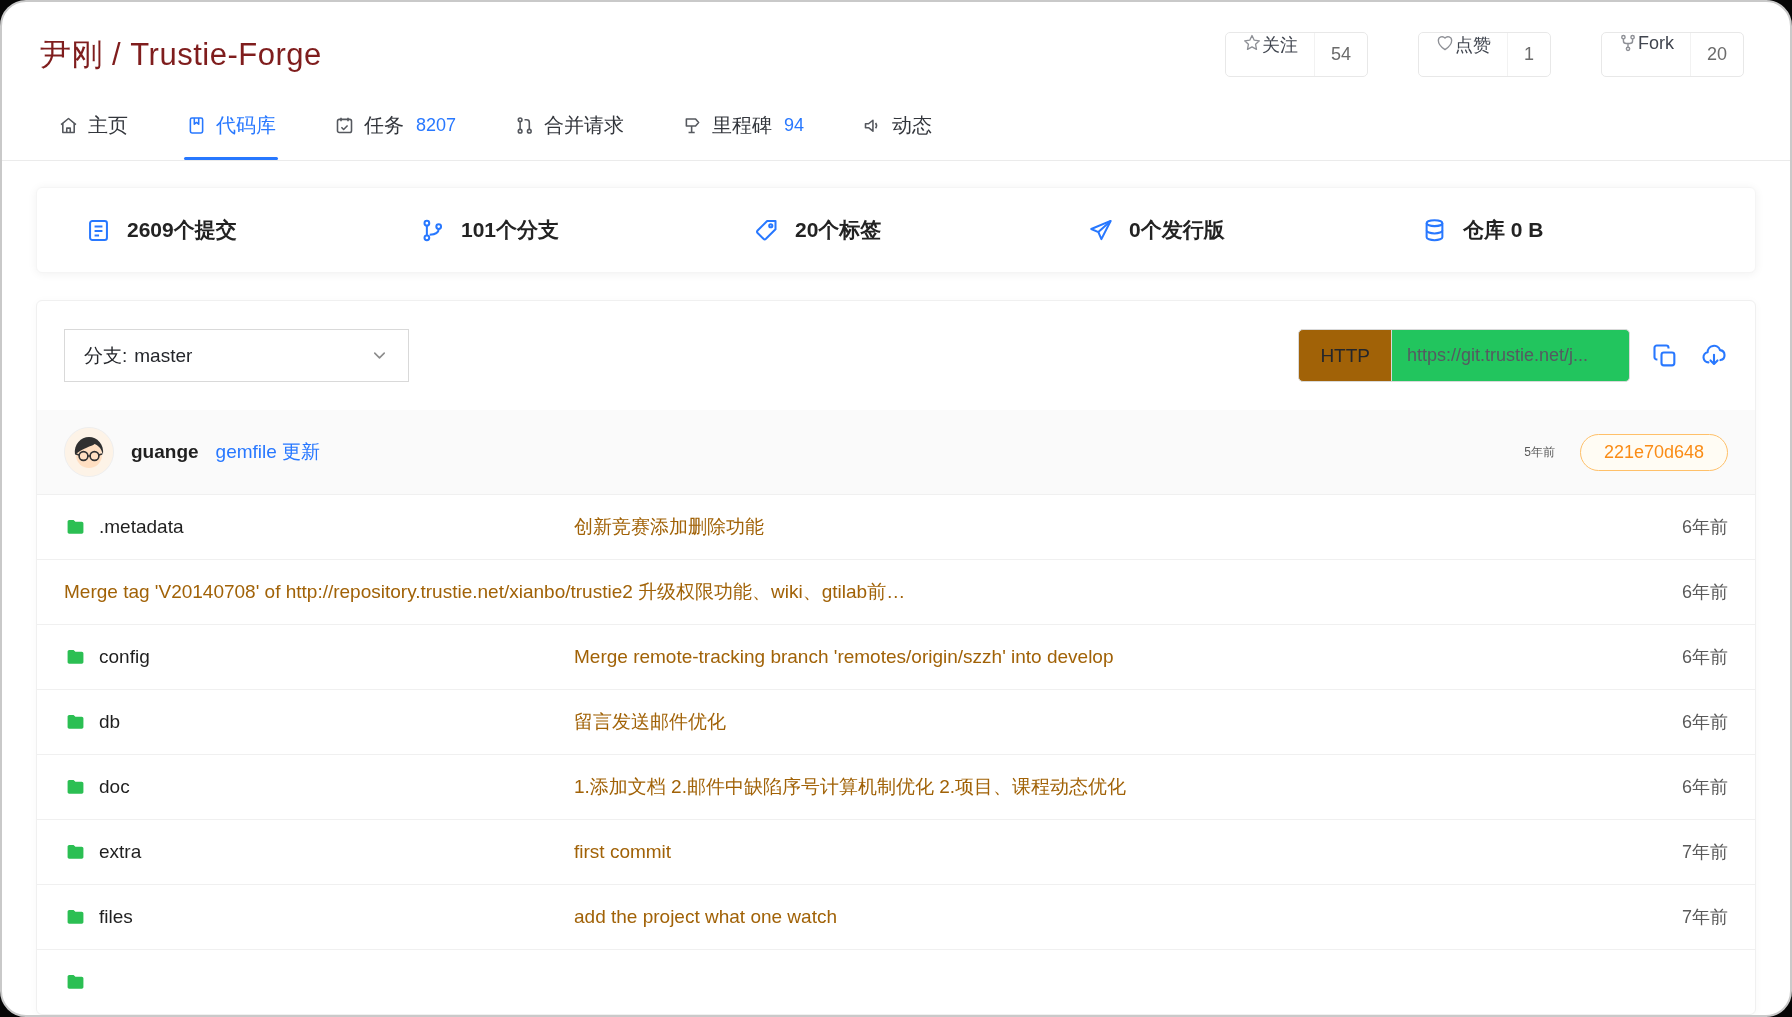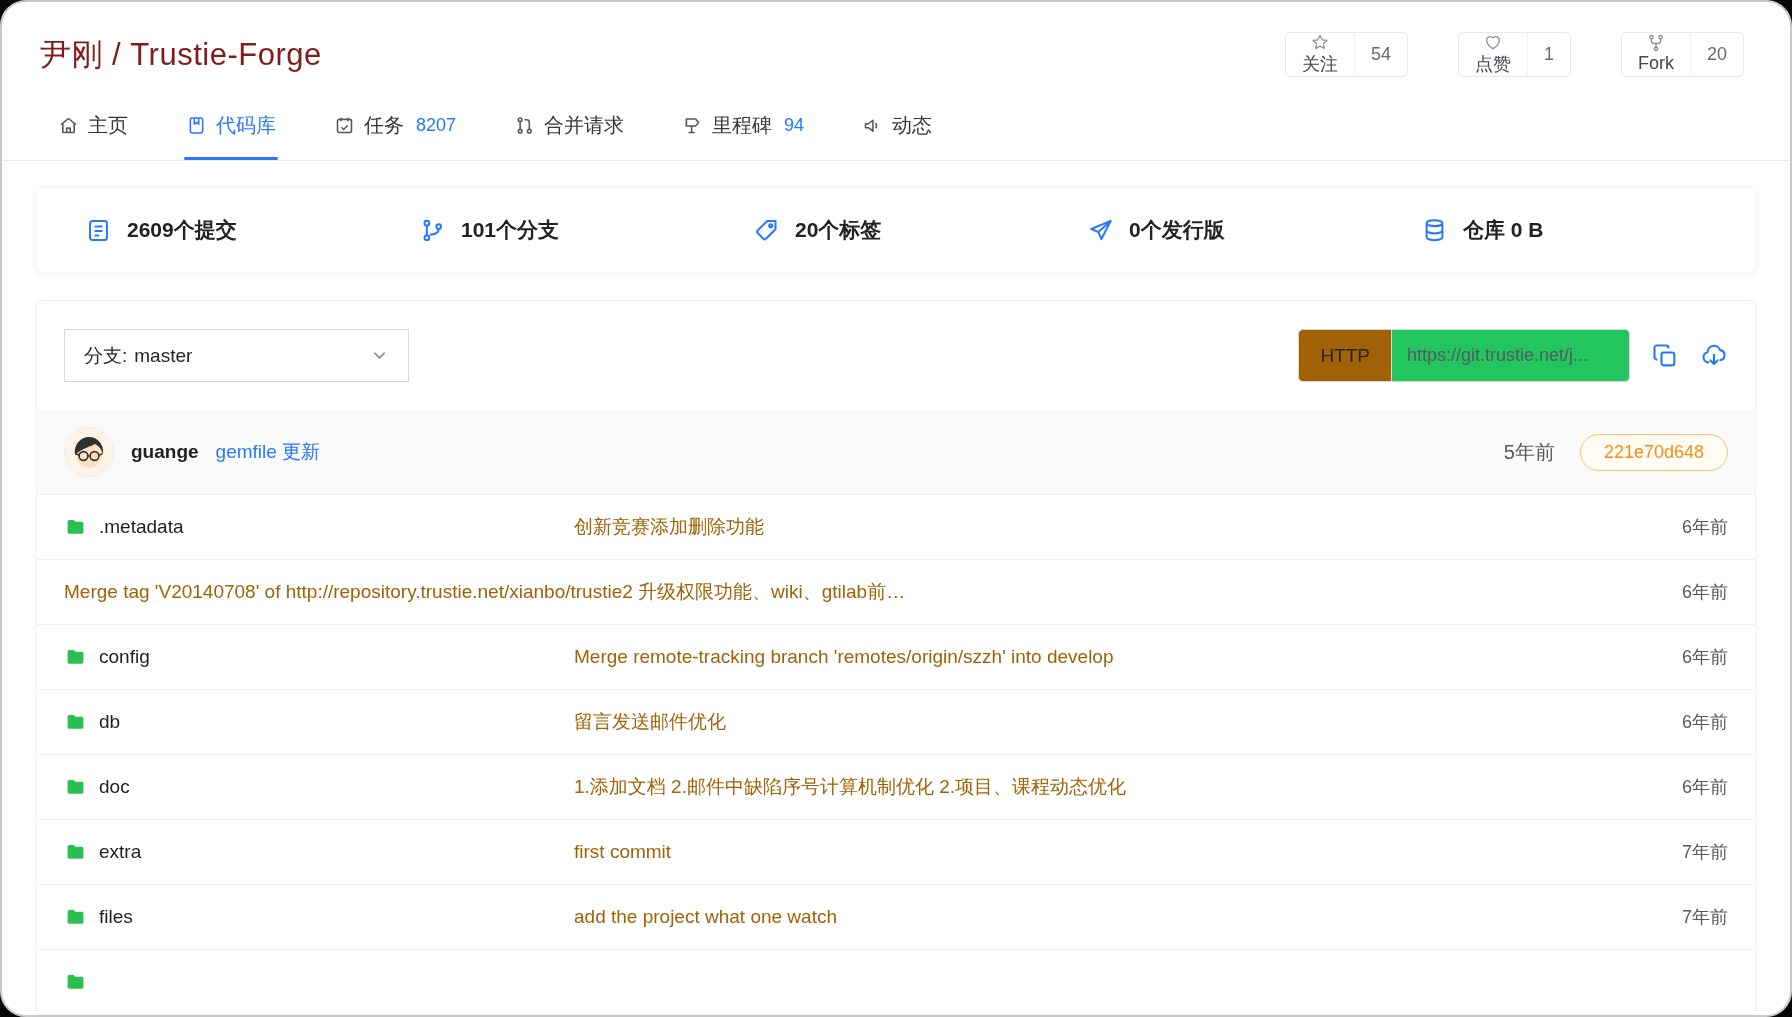--- a/index.html
+++ b/index.html
@@ -5,21 +5,21 @@
   html,body{margin:0;padding:0;background:#060606;}
   body{width:1792px;height:1017px;overflow:hidden;font-family:"Liberation Sans","DejaVu Sans",sans-serif;}
   *{box-sizing:border-box;}
   .window{position:relative;width:1792px;height:1017px;background:#ffffff;border:2px solid #c9c9c9;border-radius:26px;overflow:hidden;}
 
   
   .header{display:flex;align-items:center;justify-content:space-between;padding:30px 46px 14px 38px;}
   .page-title{font-size:31px;font-weight:400;color:#7f1d1d;letter-spacing:.5px;}
   .header-actions{display:flex;gap:50px;}
   .action-btn{display:flex;align-items:stretch;height:45px;border:1px solid #e8e8e8;border-radius:5px;background:#fff;font-size:18px;cursor:pointer;}
-  .action-btn .main{display:flex;align-items:center;padding:0 16px;color:#40454f;flex-direction:column;}
+  .action-btn .main{display:flex;align-items:flex-start;padding:0 16px;color:#40454f;}
   .action-btn .count{display:flex;align-items:center;padding:0 16px;border-left:1px solid #f2f2f2;color:#6b6b6b;}
   .action-btn svg{width:20px;height:20px;color:#8e9096;}
 
   
   .tabbar{display:flex;gap:58px;padding-left:56px;height:70px;border-bottom:1px solid #ebebeb;}
   .tab{display:flex;align-items:center;gap:9px;font-size:20px;color:#33363c;position:relative;cursor:pointer;}
   .tab svg{width:21px;height:21px;color:#55585e;}
   .tab .badge{color:#2878ff;font-size:18px;margin-left:3px;}
   .tab.active{color:#2878ff;}
   .tab.active svg{color:#2878ff;}
@@ -41,21 +41,21 @@
   .icon-btn{margin-left:21px;width:28px;height:28px;color:#2878ff;cursor:pointer;background:none;border:none;padding:0;}
   .icon-btn svg{width:28px;height:28px;display:block;}
 
   
   .commit-bar{background:#fafafa;display:flex;align-items:center;gap:17px;padding:17px 27px;}
   .avatar{width:50px;height:50px;border-radius:50%;overflow:hidden;background:#fdf3e7;border:1px solid #eee;flex:none;}
   .avatar svg{width:100%;height:100%;display:block;}
   .commit-author{font-size:19px;font-weight:700;color:#1f1f1f;cursor:pointer;}
   .commit-msg{font-size:19px;color:#2878ff;cursor:pointer;}
   .commit-right{margin-left:auto;display:flex;align-items:center;gap:25px;}
-  .commit-time{font-size:20px;color:#595959;}
+  .commit-time{font-size:12px;color:#595959;}
   .commit-hash{border:1.5px solid #ffc069;background:#fffcf4;color:#fa8c16;border-radius:999px;padding:7px 23px;font-size:18px;cursor:pointer;}
 
   
   .file-row{display:flex;align-items:center;height:65px;border-top:1px solid #f0f0f0;padding:0 27px;font-size:19px;}
   .file-name{width:510px;flex:none;display:flex;align-items:center;gap:12px;color:#1f1f1f;cursor:pointer;}
   .file-name svg{width:23px;height:20px;flex:none;}
   .file-msg{flex:1;color:#a16207;white-space:nowrap;overflow:hidden;text-overflow:ellipsis;padding-right:30px;cursor:pointer;}
   .file-time{color:#595959;font-size:18px;flex:none;}
 </style>
 </head>

